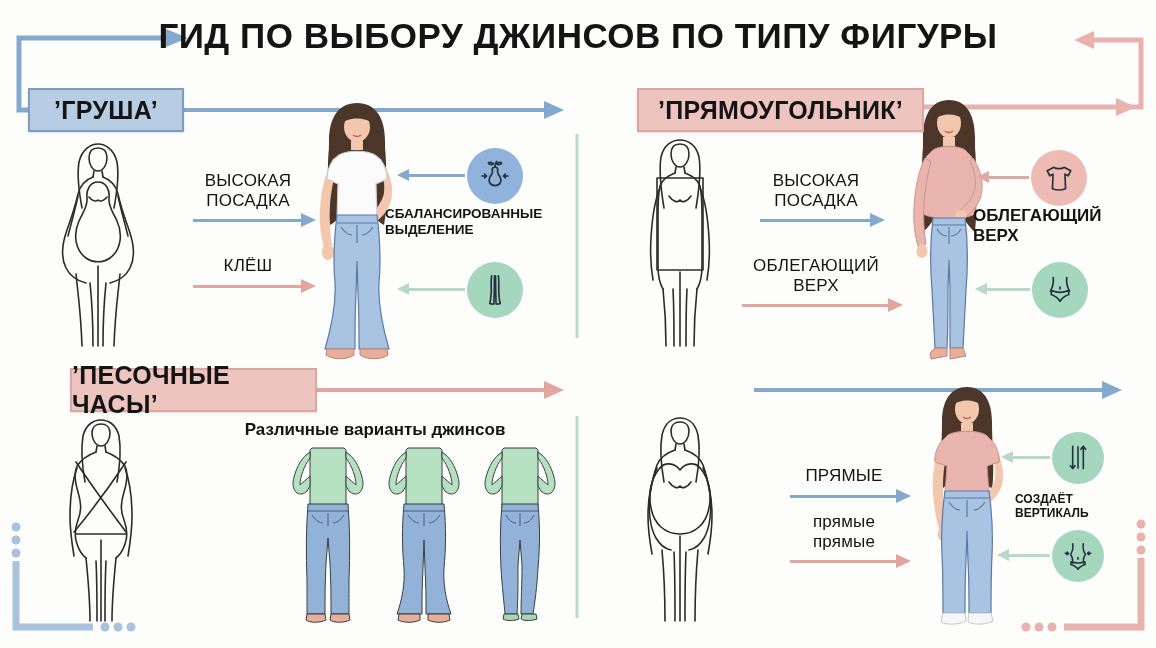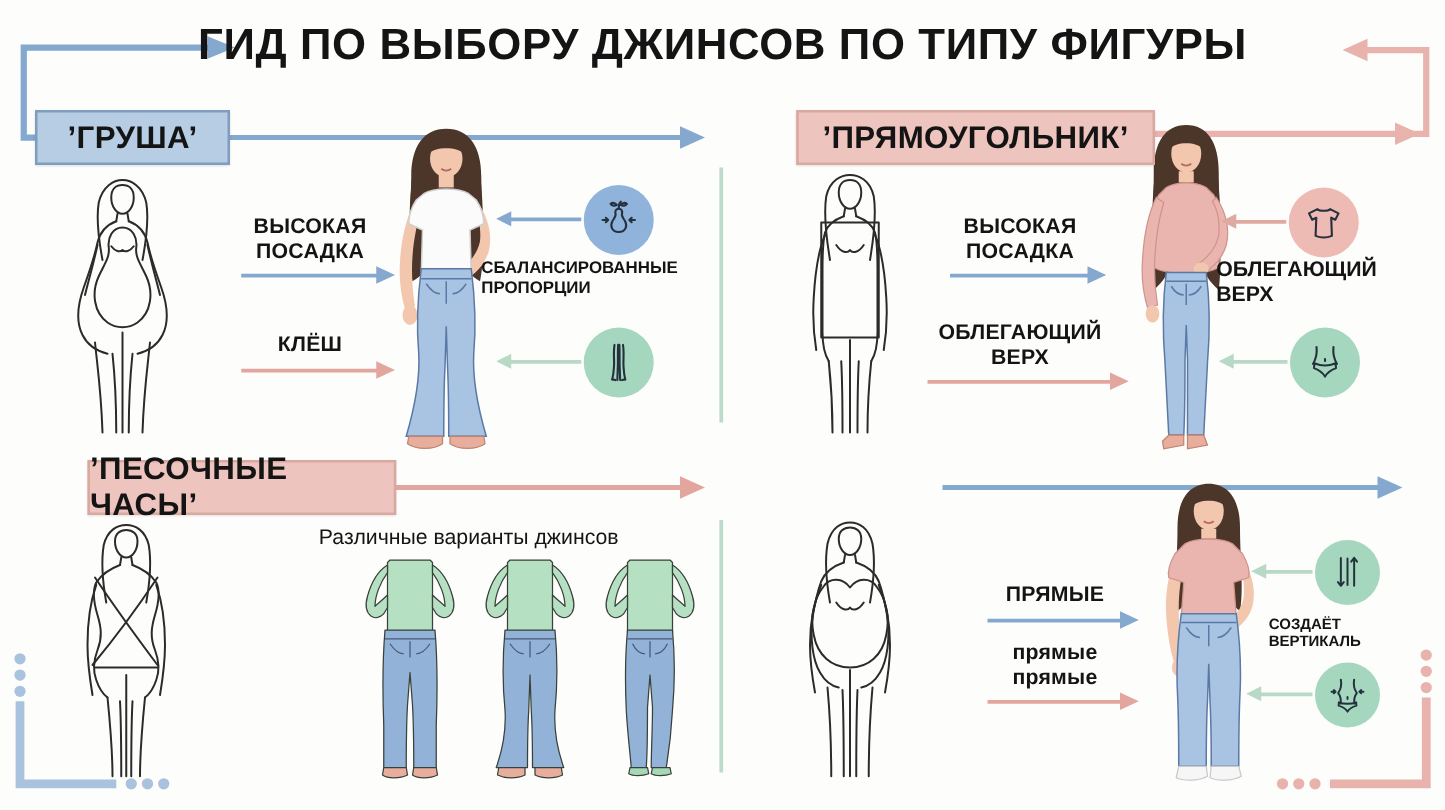--- a/index.html
+++ b/index.html
@@ -20,29 +20,29 @@
     font-weight:bold;font-size:25px;letter-spacing:.3px;z-index:4;
     box-shadow:0 1px 2px rgba(0,0,0,.12);
   }
   .label-box.blue{background:#b6cde4;border:2px solid #7e9dc0;}
   .label-box.pink{background:#eec4be;border:2px solid #d9a8a1;margin-left:42px;}
   #box-pear{left:28px;top:88px;width:152px;height:40px;}
   #box-rect{left:595px;top:88px;width:283px;height:40px;}
   #box-hour{left:28px;top:368px;width:243px;height:40px;}
   #box-apple{left:595px;top:368px;width:160px;height:40px;}
   
-  .feature{z-index:4;text-align:center;font-weight:bold;font-size:17px;line-height:1.15;letter-spacing:.2px;}
+  .feature{z-index:4;text-align:center;font-weight:normal;font-size:17px;line-height:1.15;letter-spacing:.2px;}
   .feature span{display:block;}
   .f-arrow{position:relative;height:3px;margin-top:9px;}
   .f-arrow::after{content:"";position:absolute;right:-13px;top:-6px;width:0;height:0;
     border-top:7.5px solid transparent;border-bottom:7.5px solid transparent;}
   .f-arrow.blue{background:#84a8ce;} .f-arrow.blue::after{border-left:15px solid #84a8ce;}
   .f-arrow.pink{background:#e2a69f;} .f-arrow.pink::after{border-left:15px solid #e2a69f;}
   #feat-pear-0{left:193px;top:171px;width:110px;}
-  #feat-pear-1{left:193px;top:266px;width:110px;}
+  #feat-pear-1{left:193px;top:256px;width:110px;}
   #feat-rect-0{left:760px;top:171px;width:112px;}
   #feat-rect-1{left:742px;top:256px;width:148px;}
   #feat-hour-0{left:178px;top:450px;width:118px;}
   #feat-apple-0{left:790px;top:466px;width:108px;}
   #feat-apple-1{left:790px;top:512px;width:108px;}
   
   .circle{border-radius:50%;display:flex;align-items:center;justify-content:center;z-index:4;}
   .circle.s56{width:56px;height:56px;} .circle.s52{width:52px;height:52px;}
   .circle.blue{background:#8fb3da;} .circle.pink{background:#edbab4;} .circle.green{background:#a5d6be;}
   .c-arrow{height:2.5px;z-index:4;position:absolute;}
@@ -56,21 +56,21 @@
   #co-pear-0-c{left:467px;top:148px;} #co-pear-0-a{left:408px;top:174px;width:57px;}
   #co-pear-0-t{left:385px;top:206px;width:210px;font-size:13.5px;}
   #co-pear-1-c{left:467px;top:262px;} #co-pear-1-a{left:408px;top:288px;width:57px;}
   #co-rect-0-c{left:1031px;top:150px;} #co-rect-0-a{left:988px;top:176px;width:41px;}
   #co-rect-0-t{left:973px;top:206px;width:172px;font-size:17px;}
   #co-rect-1-c{left:1032px;top:262px;} #co-rect-1-a{left:986px;top:288px;width:44px;}
   #co-apple-0-c{left:1052px;top:432px;} #co-apple-0-a{left:1012px;top:456px;width:38px;}
   #co-apple-0-t{left:1015px;top:492px;width:126px;font-size:12px;}
   #co-apple-1-c{left:1052px;top:530px;} #co-apple-1-a{left:1008px;top:554px;width:42px;}
   
-  .subtitle{left:222px;top:420px;width:306px;text-align:center;font-weight:normal;font-size:17px;z-index:4;}
+  .subtitle{left:222px;top:420px;width:306px;text-align:center;font-weight:bold;font-size:17px;z-index:4;}
   .bg-lines{left:0;top:0;z-index:1;}
   .figure{z-index:3;}
   #outline-pear{left:42px;top:142px;}   #outline-rect{left:620px;top:138px;}
   #outline-hour{left:46px;top:418px;}   #outline-apple{left:618px;top:416px;}
   #woman-pear{left:297px;top:97px;}     #woman-rect{left:893px;top:94px;}
   #woman-apple{left:908px;top:383px;}
   #variant-straight{left:282px;top:446px;} #variant-flare{left:378px;top:446px;} #variant-skinny{left:474px;top:446px;}
   .outline-art path,.outline-art ellipse,.outline-art rect{fill:none;stroke:#2b2b2b;stroke-width:1.6;stroke-linecap:round;stroke-linejoin:round;}
   .icon-art path{fill:none;stroke:#25323e;stroke-width:1.5;stroke-linecap:round;stroke-linejoin:round;}
 </style>
@@ -177,21 +177,21 @@
       <path d="M16 8 C15.8 5.5 16.5 4 17.5 3"></path>
       <path d="M14.6 5.2 C12.8 3.4 10.8 3.6 10.2 4.6 C11.2 6 13.2 6.2 14.6 5.2 Z"></path>
       <path d="M17.4 5.2 C19.2 3.4 21.2 3.6 21.8 4.6 C20.8 6 18.8 6.2 17.4 5.2 Z"></path>
       <path d="M4.5 16 L8.5 16 M8.5 16 L6.8 14.4 M8.5 16 L6.8 17.6"></path>
       <path d="M27.5 16 L23.5 16 M23.5 16 L25.2 14.4 M23.5 16 L25.2 17.6"></path>
     </svg>
   </div>
   <div class="abs c-arrow blue" id="co-pear-0-a"></div>
   <div class="abs caption" id="co-pear-0-t">
     <span>СБАЛАНСИРОВАННЫЕ</span>
-    <span>ПРОПОРЦИИ</span>
+    <span>ВЫДЕЛЕНИЕ</span>
   </div>
   <div class="abs circle s56 green" id="co-pear-1-c">
     <svg class="icon-art" width="36" height="36" viewBox="0 0 32 32">
       <path d="M13 3.5 C12 9 13 14 12.6 19 C12.4 22.5 12 25.5 11.4 28 M15.6 3.5 C15.2 9 15.6 15 15.3 20 C15.2 23.5 15.1 26 15 28.5 M16.4 3.5 C16.8 9 16.4 15 16.7 20 C16.8 23.5 16.9 26 17 28.5 M19 3.5 C20 9 19 14 19.4 19 C19.6 22.5 20 25.5 20.6 28"></path>
       <path d="M11.4 28 L13.6 28.5 M20.6 28 L18.4 28.5"></path>
     </svg>
   </div>
   <div class="abs c-arrow green" id="co-pear-1-a"></div>
 
   <svg class="abs figure outline-art" id="outline-rect" width="120" height="212" viewBox="0 0 120 212">

